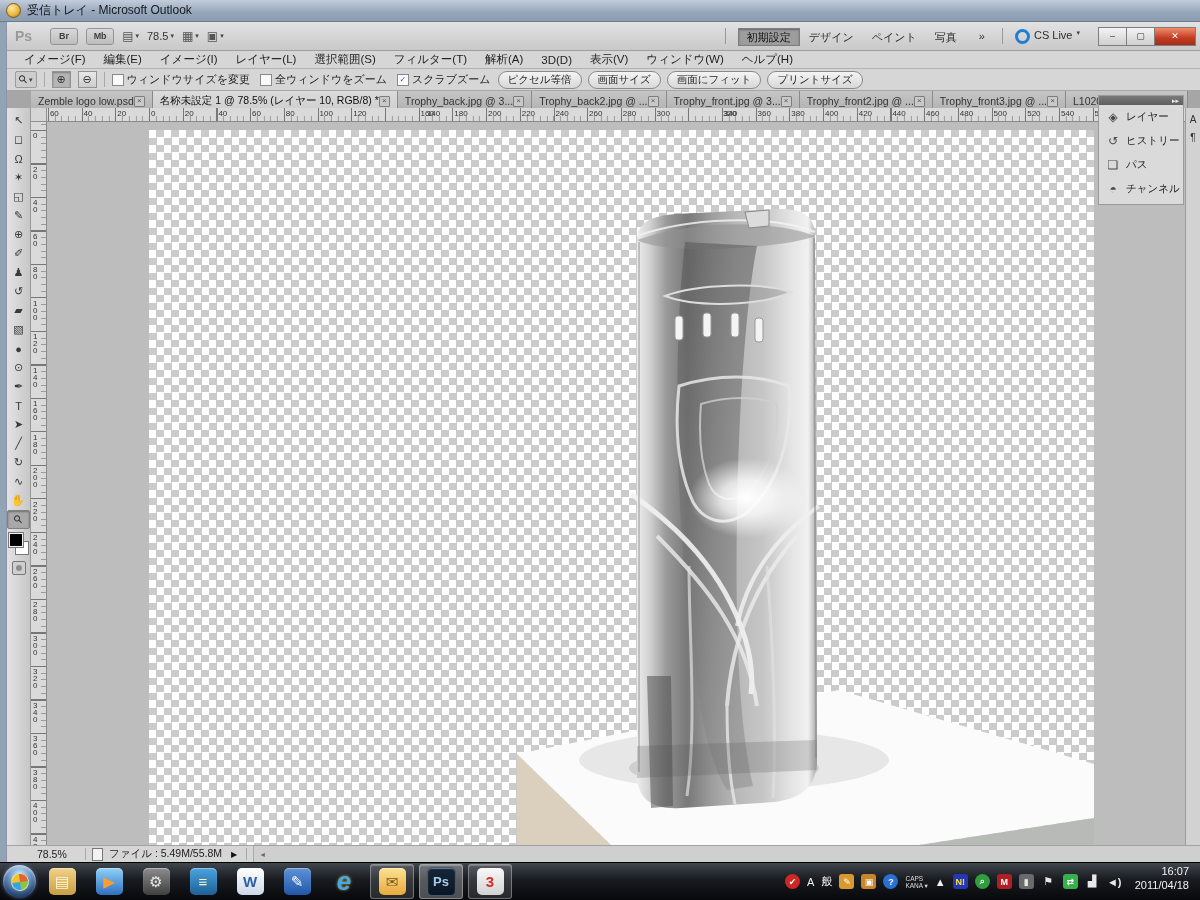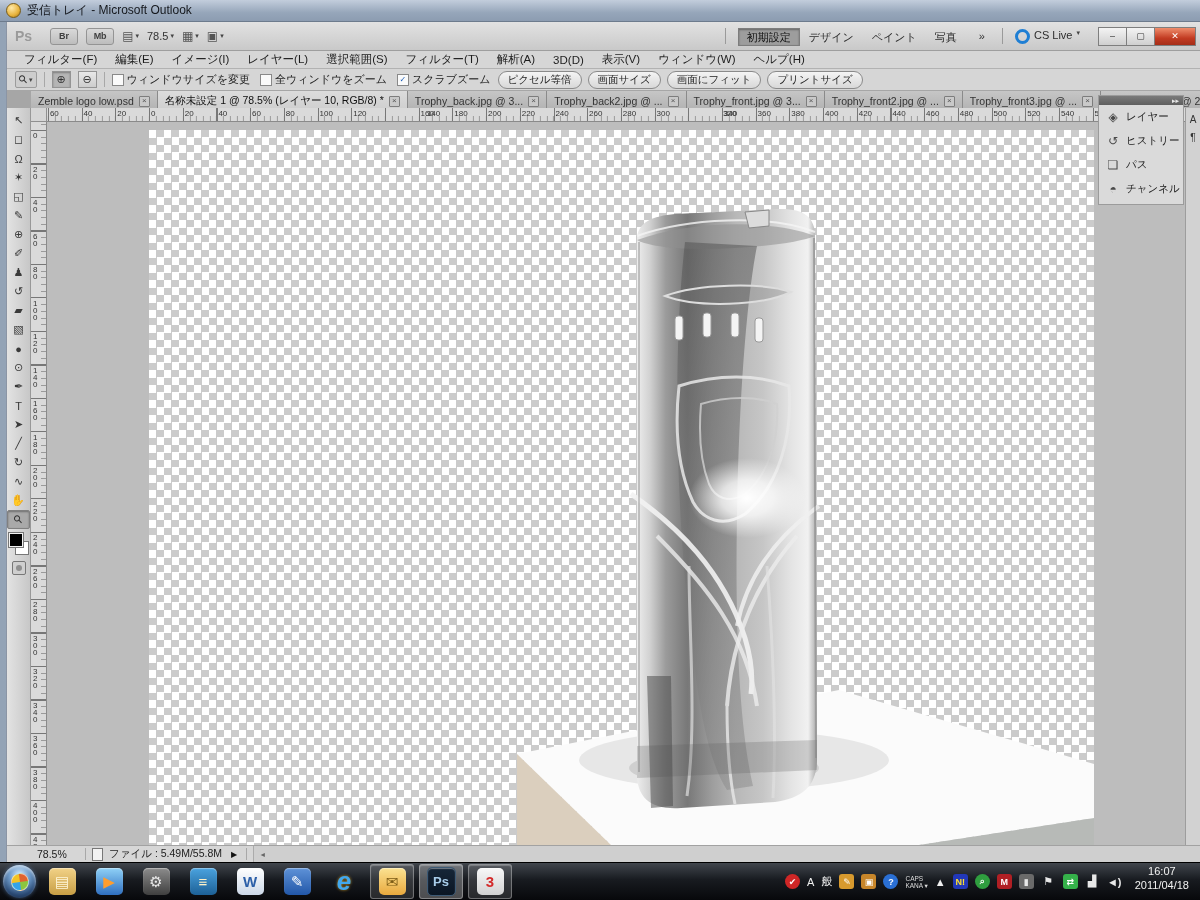--- a/index.html
+++ b/index.html
@@ -62,21 +62,21 @@
   .opt-divider{width:1px;height:15px;background:#a8a8a8;}
   .opt-check{display:flex;align-items:center;gap:3px;}
   .cbox{width:10px;height:10px;border:1px solid #898989;background:#fafafa;font-size:8px;line-height:10px;
     text-align:center;color:#1b5eb8;}
   .opt-btn{border:1px solid #8a8a8a;border-radius:9px;padding:1px 9px;font-size:10.5px;color:#222;
     background:linear-gradient(#f4f4f4,#d8d8d8);}
 
   
   #tab-strip{height:20px;background:#a6a6a6;display:flex;align-items:stretch;padding-left:24px;
     border-bottom:1px solid #8f8f8f;overflow:hidden;}
-  .tab{display:flex;align-items:center;gap:5px;padding:0 7px;font-size:10.5px;color:#333;
+  .tab{display:flex;align-items:center;padding:0 7px;font-size:10.5px;color:#333;
     background:linear-gradient(#c6c6c6,#b1b1b1);border-right:1px solid #8a8a8a;white-space:nowrap;flex:none;}
   .tab.active{background:linear-gradient(#dcdcdc,#cecece);color:#101010;}
   .tab-close{width:9px;height:9px;border:1px solid #7d7d7d;border-radius:1px;font-size:8px;line-height:8px;
     text-align:center;color:#555;background:#c9c9c9;}
 
   
   #tools-col{position:absolute;left:0;top:86px;width:24px;height:737px;
     background:linear-gradient(to right,#e3e3e3,#c7c7c7);border-right:1px solid #989898;
     display:flex;flex-direction:column;align-items:center;padding-top:3px;box-sizing:border-box;}
   .tool{width:20px;height:19px;display:flex;align-items:center;justify-content:center;
@@ -157,21 +157,21 @@
   .task-ico.bare{box-shadow:none;border-radius:0;}
   .task-ico.ie-glyph{font-size:26px;font-style:italic;font-weight:bold;text-shadow:0 0 3px rgba(240,180,40,.8);}
   .task-ico.ps-glyph{font-size:13px;border:1px solid #3d5a75;}
   #tray{margin-left:auto;display:flex;align-items:center;gap:7px;padding-right:4px;}
   .tray-badge{width:15px;height:15px;border-radius:3px;display:flex;align-items:center;justify-content:center;
     font-size:9px;font-weight:bold;flex:none;}
   .tray-badge.round{border-radius:50%;}
   .tray-badge.bare{background:transparent !important;font-size:11px;}
   .tray-text{color:#f0f0f0;font-size:11px;}
   .tray-caps{font-size:6.5px;line-height:7px;color:#ddd;}
-  #clock{text-align:center;color:#f2f2f2;font-size:11px;line-height:14px;margin:0 8px 8px 4px;}
+  #clock{text-align:right;color:#f2f2f2;font-size:11px;line-height:14px;margin:0 8px 8px 4px;}
 </style>
 </head>
 <body>
 
 <div id="outlook-bar">
   <span id="outlook-ico"></span>
   <span>受信トレイ - Microsoft Outlook</span>
 </div>
 
 <div id="ps-window">
@@ -207,21 +207,21 @@
       <span class="caret">▾</span>
     </span>
     <span id="win-btns">
       <span class="wb">–</span>
       <span class="wb">▢</span>
       <span class="wb close">✕</span>
     </span>
   </div>
 
   <div id="menu-bar">
-      <span class="menu-item">フィルター(F)</span>
+      <span class="menu-item">イメージ(F)</span>
       <span class="menu-item">編集(E)</span>
       <span class="menu-item">イメージ(I)</span>
       <span class="menu-item">レイヤー(L)</span>
       <span class="menu-item">選択範囲(S)</span>
       <span class="menu-item">フィルター(T)</span>
       <span class="menu-item">解析(A)</span>
       <span class="menu-item">3D(D)</span>
       <span class="menu-item">表示(V)</span>
       <span class="menu-item">ウィンドウ(W)</span>
       <span class="menu-item">ヘルプ(H)</span>

